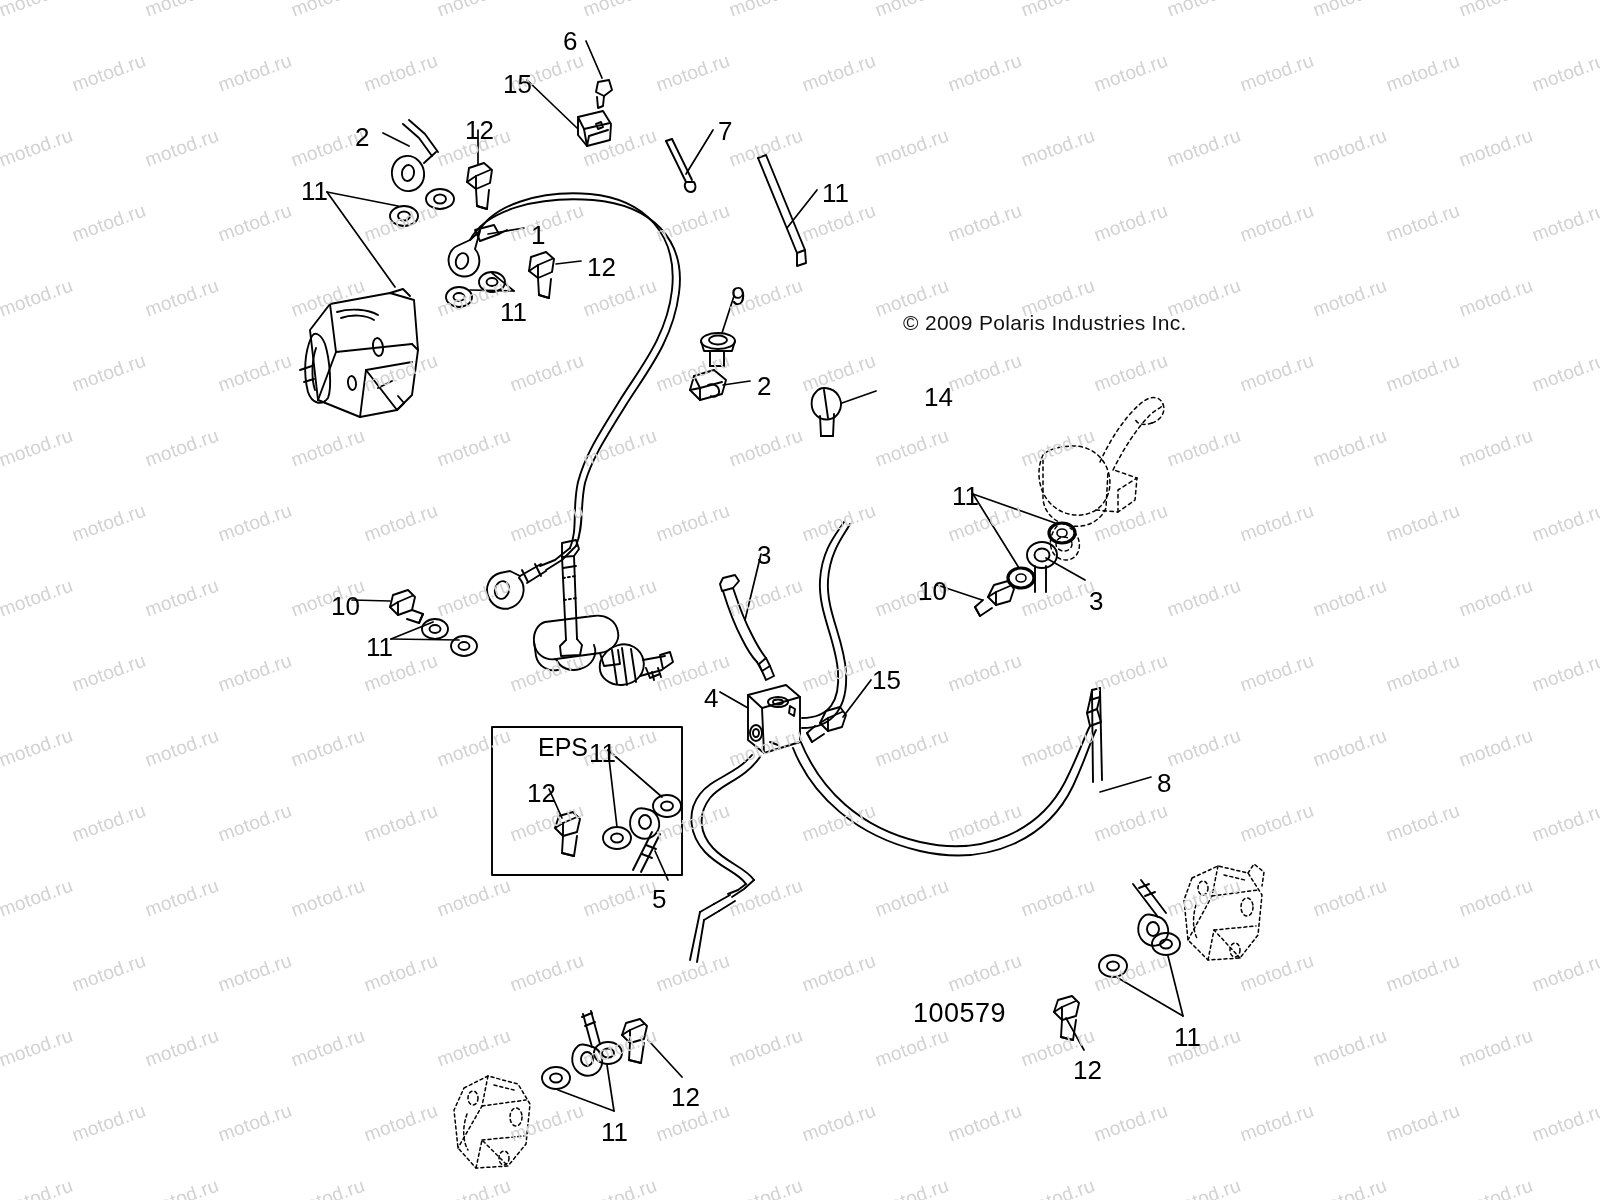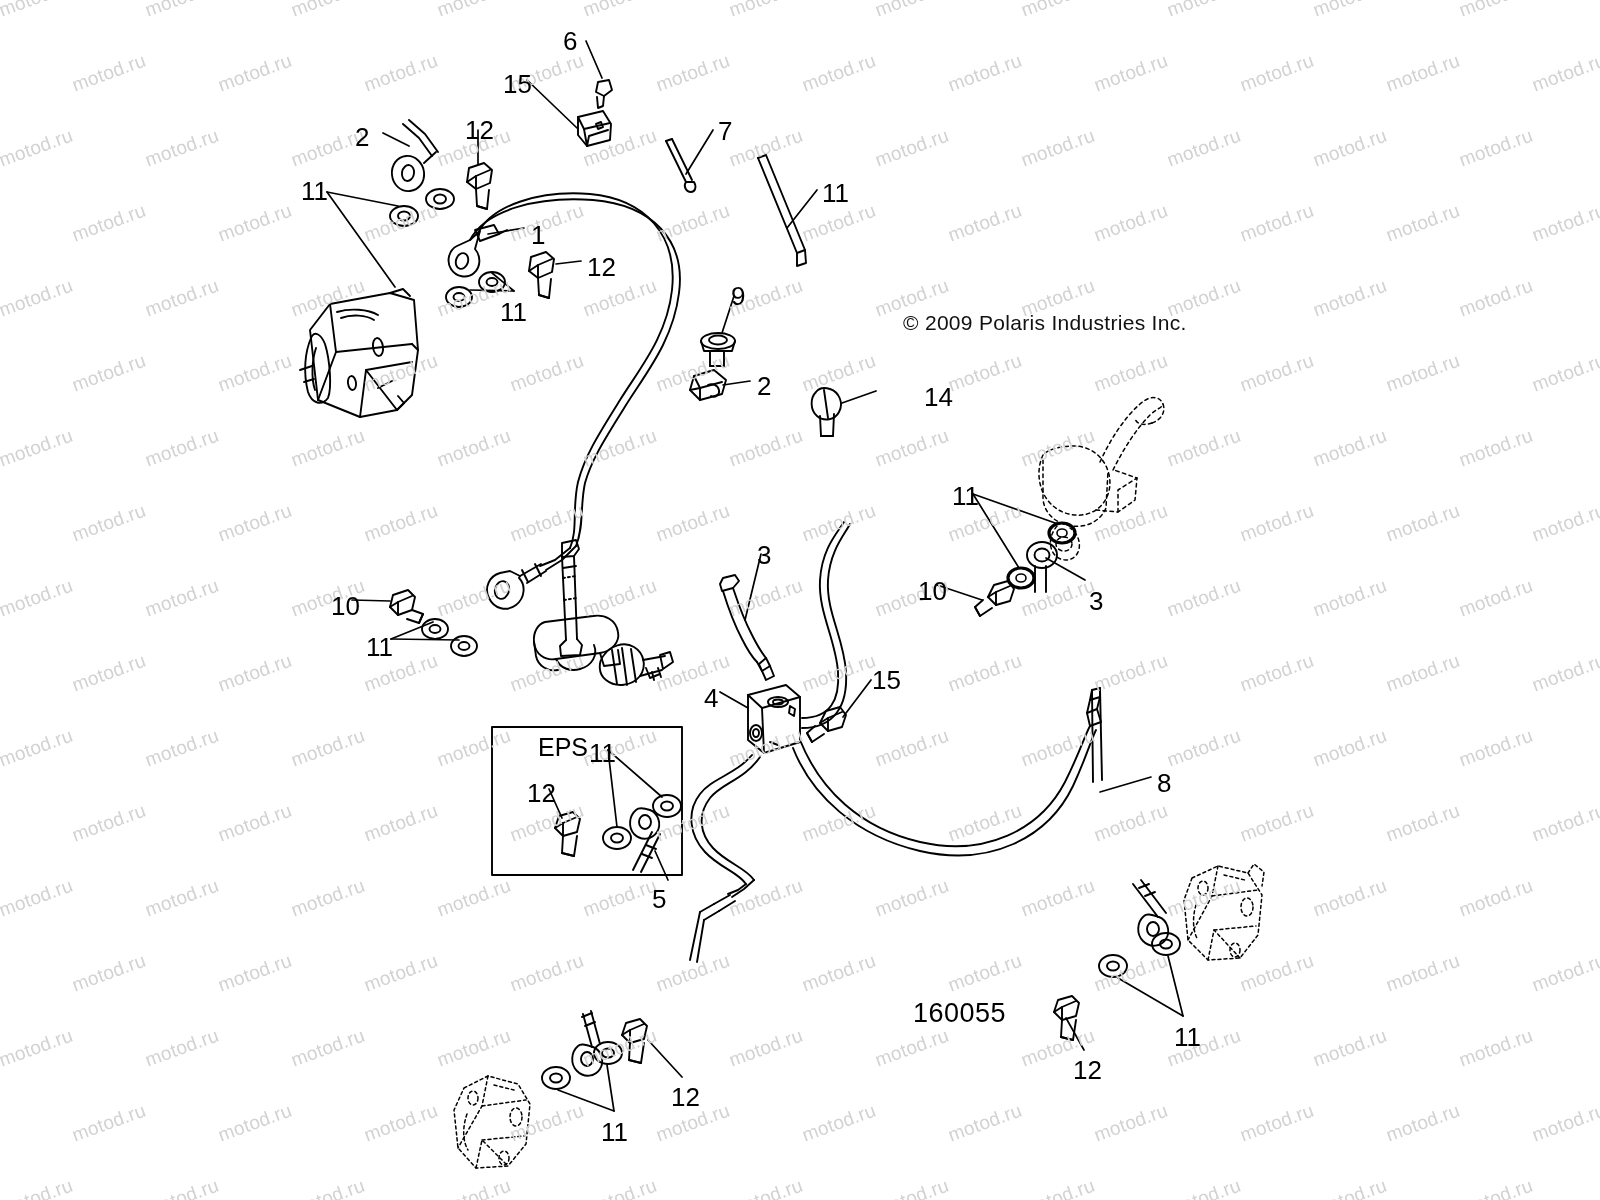--- a/index.html
+++ b/index.html
@@ -713,17 +713,17 @@
       <div class="lbl" style="left: 527px; top: 780px;">12</div>
       <div class="lbl" style="left: 652px; top: 886px;">5</div>
       <div class="lbl" style="left: 1174px; top: 1024px;">11</div>
       <div class="lbl" style="left: 1073px; top: 1057px;">12</div>
       <div class="lbl" style="left: 671px; top: 1084px;">12</div>
       <div class="lbl" style="left: 601px; top: 1119px;">11</div>
     </div>
 
   <div class="copyright" style="left:903px; top:311px;">© 2009 Polaris Industries Inc.</div>
 
-  <div class="partno" style="left:913px; top:998px;">160055</div>
+  <div class="partno" style="left:913px; top:998px;">100579</div>
 
   <div class="epslabel" style="left:538px; top:733px;">EPS</div>
 
 </div>
 
 </body></html>

